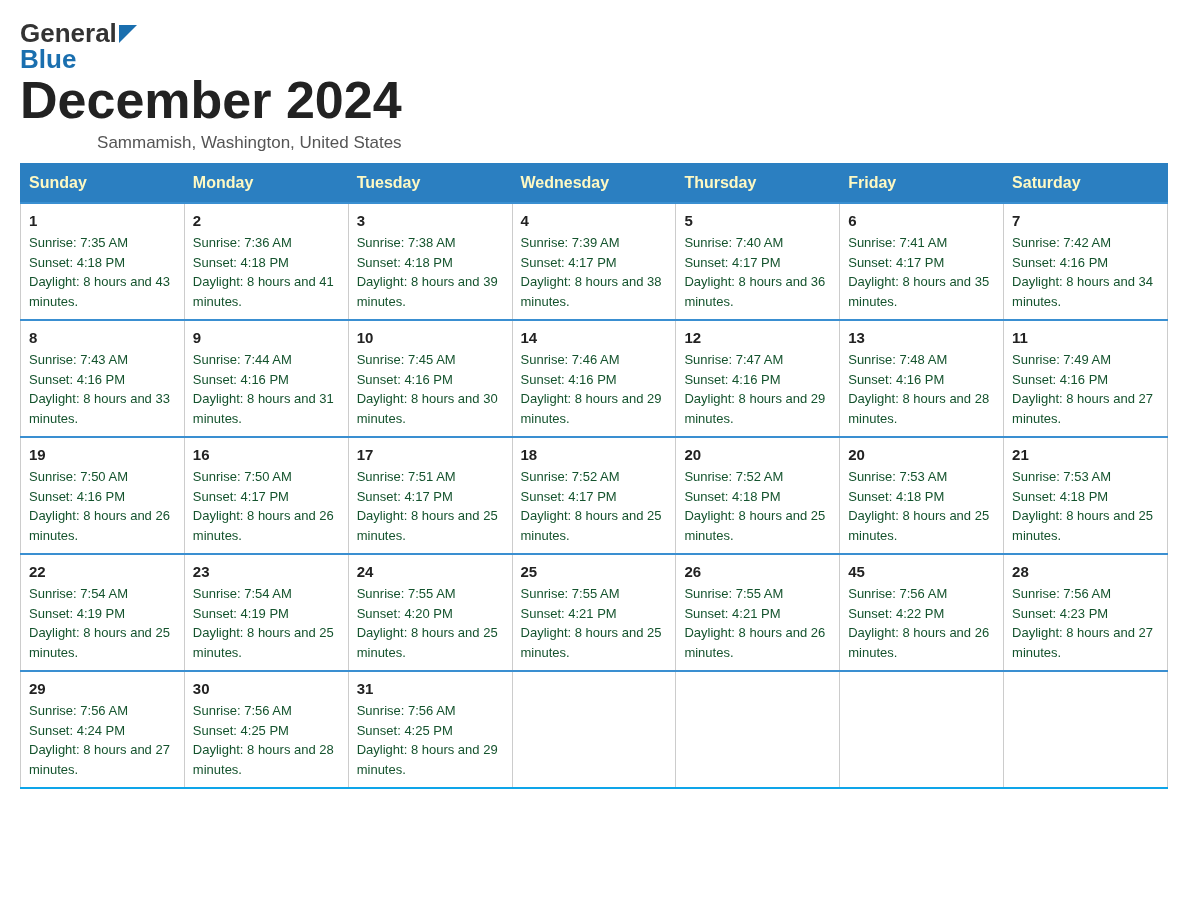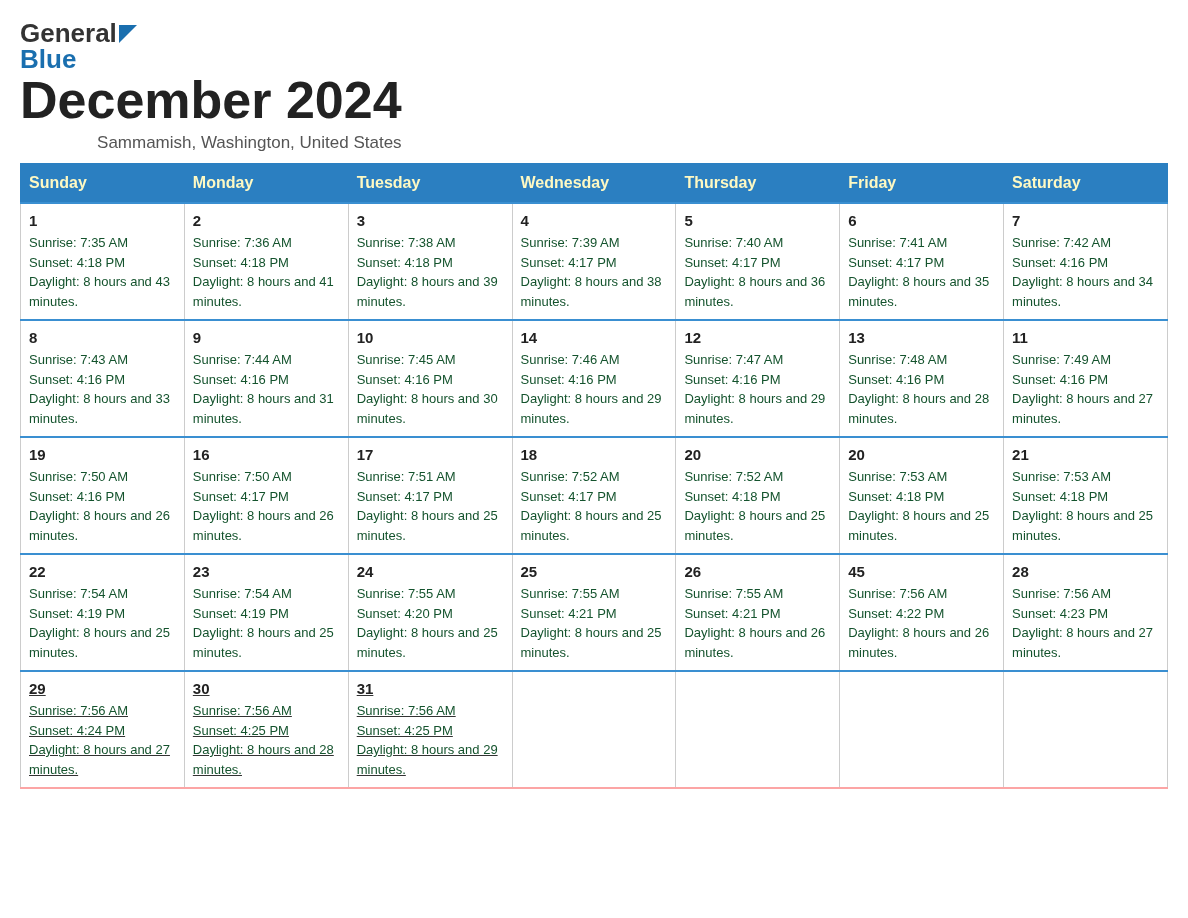--- a/index.html
+++ b/index.html
@@ -86,22 +86,21 @@
       color: #222;
       display: block;
       margin-bottom: 4px;
     }
     .day-info {
       font-size: 13px;
       line-height: 1.5;
       color: #14532d;
     }
     tbody tr:last-child td {
-      border-bottom: 2px solid #fca5a5;
-      text-decoration: underline;
+      border-bottom: 2px solid #0ea5e9;
     }
     .empty-cell {
       background: #fff;
     }
   </style>
 </head>
 <body>
 
 <div class="header-area">
   <div class="logo">

